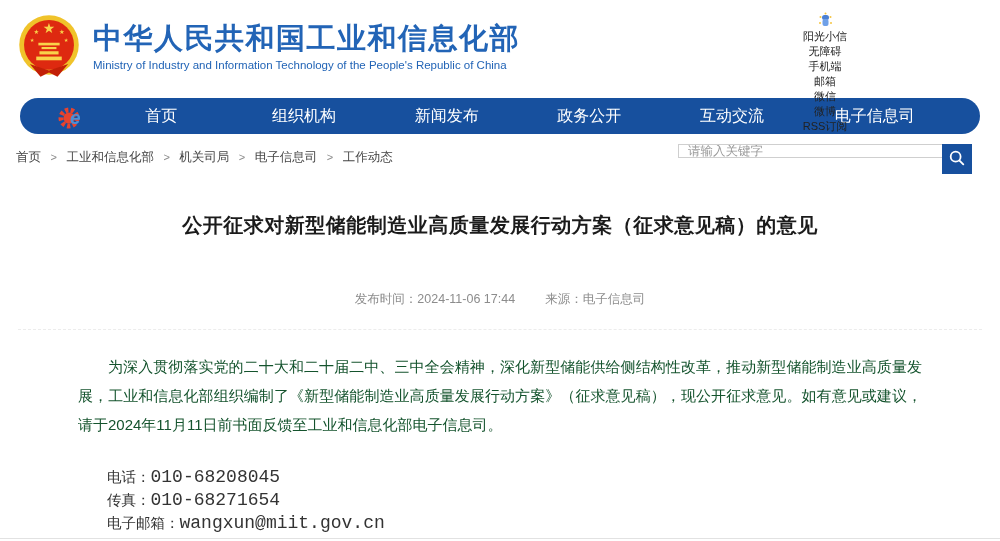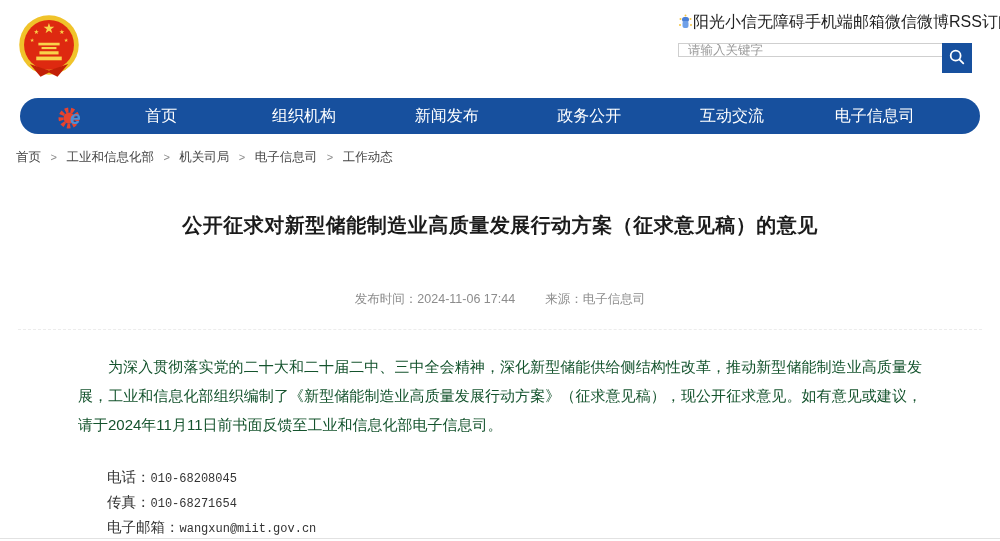--- a/index.html
+++ b/index.html
@@ -17,21 +17,21 @@
   .brand { position: absolute; left: 15px; top: 13px; display: flex; align-items: flex-start; }
   .emblem { width: 68px; height: 68px; flex: 0 0 68px; }
   .brand-text { margin-left: 10px; padding-top: 10px; }
   .site-title {
     font-size: 29px; font-weight: bold; color: #2264B6; letter-spacing: 1.5px;
     line-height: 1.1; white-space: nowrap;
   }
   .site-subtitle { font-size: 11.5px; color: #2264B6; margin-top: 4px; white-space: nowrap; }
 
   .header-right { position: absolute; right: 28px; top: 12px; width: 294px; }
-  .quick-links { display: flex; justify-content: space-between; align-items: center; font-size: 16px; }
+  .quick-links { display: flex; justify-content: space-between; align-items: center; font-size: 11px; flex-direction: column; }
   .quick-links a { color: #222; white-space: nowrap; }
   .sun-icon { width: 15px; height: 17px; display: inline-block; vertical-align: middle; }
   .search-bar { display: flex; margin-top: 10px; height: 14px; }
   .search-input {
     flex: 1; border: 1px solid #cfcfcf; border-right: none; padding: 0 9px;
     font-size: 12.5px; color: #666; outline: none; font-family: "Liberation Sans", sans-serif;
   }
   .search-input::placeholder { color: #9a9a9a; }
   .search-button {
     width: 30px; height: 30px; background: #17509E; border: none; cursor: pointer;
@@ -60,21 +60,21 @@
   }
   .article-meta { text-align: center; margin-top: 52px; font-size: 12.5px; color: #8c8c8c; }
   .article-meta .src { margin-left: 30px; }
   .meta-divider { margin: 21px 18px 0 18px; border-bottom: 1px dashed #ececec; }
   .article-body {
     margin: 22px 78px 0 78px; font-size: 15px; line-height: 29px; color: #14532d;
     text-indent: 2em; text-align: justify;
   }
   .contacts { margin: 27px 78px 0 78px; }
   .contact-line { text-indent: 2em; font-size: 14.5px; line-height: 23px; color: #333333; }
-  .mono { font-family: "Liberation Mono", monospace; font-size: 12px; }
+  .mono { font-family: "Liberation Mono", monospace; font-size: 18px; }
   .bottom-line { position: absolute; left: 0; right: 0; bottom: 2px; border-top: 1px solid #e2e2e2; }
 </style>
 </head>
 <body>
 
 <div class="header">
   <div class="brand">
     <span class="emblem">
       <svg viewBox="0 0 64 64" width="68" height="68">
         <circle cx="32" cy="30" r="28" fill="#F0C32A"></circle>
@@ -84,20 +84,24 @@
         <text x="20" y="20" font-size="6" fill="#F9D34A" text-anchor="middle">★</text>
         <text x="44" y="20" font-size="6" fill="#F9D34A" text-anchor="middle">★</text>
         <text x="16" y="27" font-size="5" fill="#F9D34A" text-anchor="middle">★</text>
         <text x="48" y="27" font-size="5" fill="#F9D34A" text-anchor="middle">★</text>
         <rect x="22" y="28" width="20" height="2.5" fill="#F9D34A"></rect>
         <rect x="25" y="32" width="14" height="2" fill="#F9D34A"></rect>
         <rect x="23" y="36" width="18" height="3" fill="#F9D34A"></rect>
         <rect x="20" y="41" width="24" height="3.5" fill="#F9D34A"></rect>
       </svg>
     </span>
+    <div class="brand-text">
+      <div class="site-title">中华人民共和国工业和信息化部</div>
+      <div class="site-subtitle">Ministry of Industry and Information Technology of the People's Republic of China</div>
+    </div>
   </div>
 
   <div class="header-right">
     <div class="quick-links">
       <span class="sun-icon">
         <svg viewBox="0 0 15 17" width="15" height="17">
           <circle cx="2.5" cy="5" r="1" fill="#F5C542"></circle>
           <circle cx="12.5" cy="5" r="1" fill="#F5C542"></circle>
           <circle cx="2" cy="11" r="1" fill="#F5C542"></circle>
           <circle cx="13" cy="11" r="1" fill="#F5C542"></circle>

